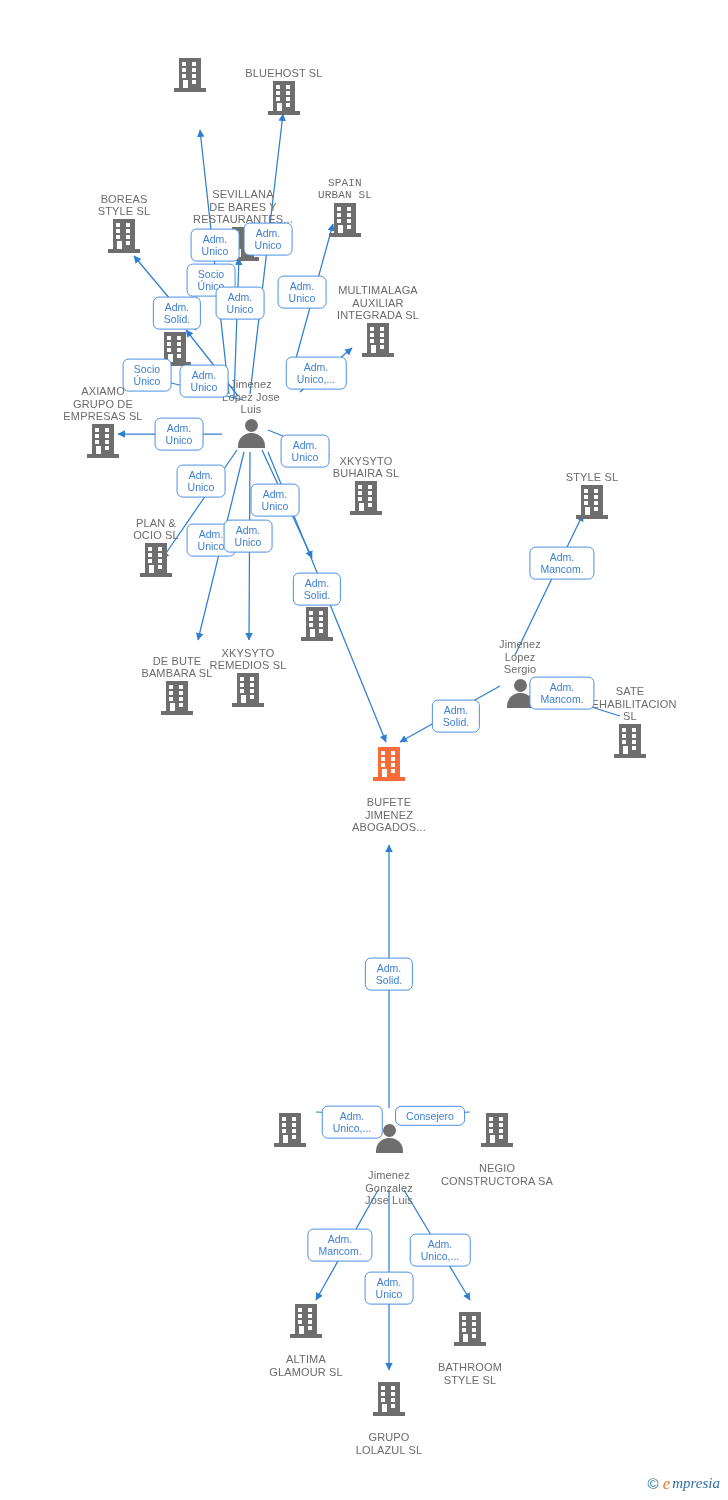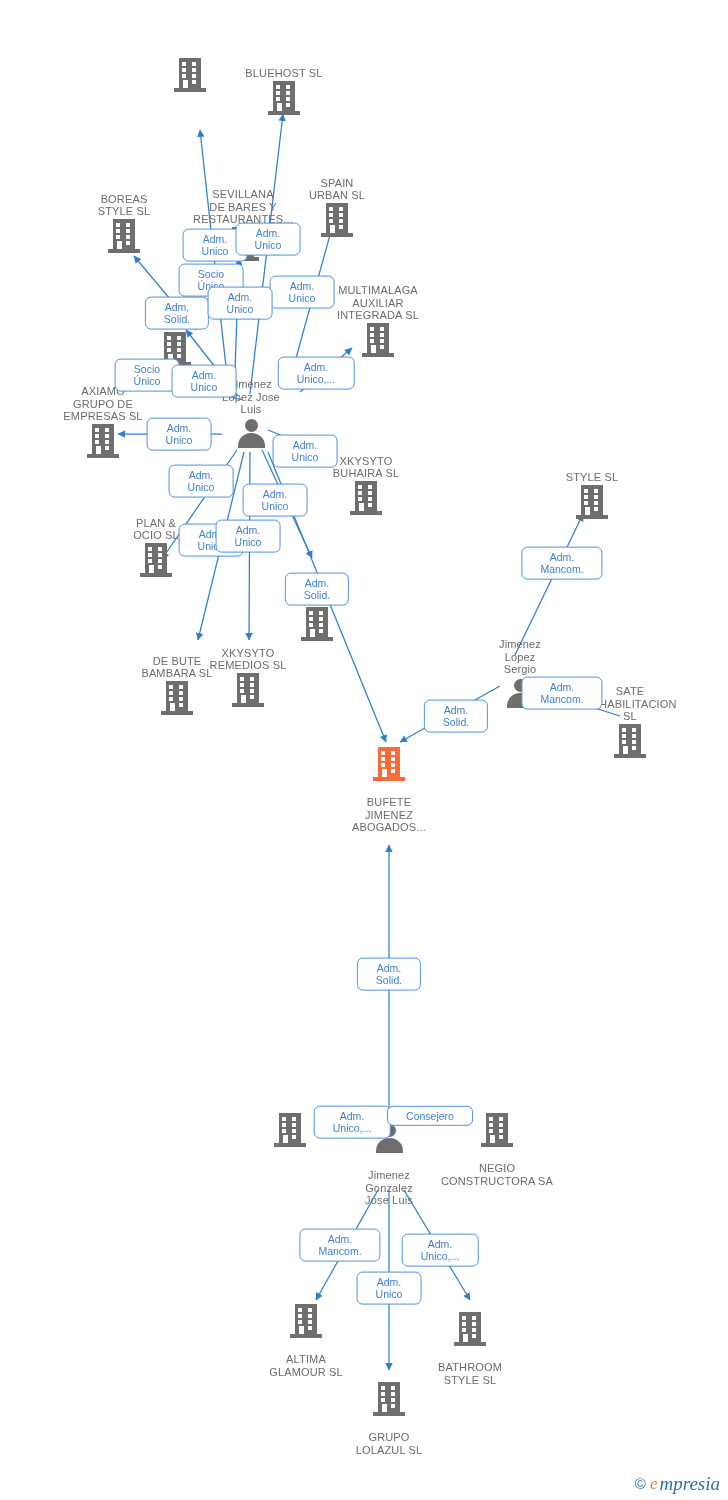--- a/index.html
+++ b/index.html
@@ -40,29 +40,29 @@
   .per{width:30px;height:32px;position:relative;}
   .per .head{position:absolute;left:9px;top:2px;width:13px;height:13px;border-radius:50%;background:#6e6e6e;}
   .per .torso{position:absolute;left:2px;top:16px;width:27px;height:15px;background:#6e6e6e;
     border-top-left-radius:13px;border-top-right-radius:13px;}
 
   
   .badge{
     position:absolute;transform:translate(-50%,-50%);
     background:#ffffff;border:1.3px solid #4a90e2;border-radius:6px;
     color:#3d7fd1;font-size:10.5px;line-height:12.4px;
-    padding:3px 18px;text-align:center;white-space:pre-line;
+    padding:3px 10px;text-align:center;white-space:pre-line;
     box-sizing:border-box;
   }
 
   
   .wm{position:absolute;right:8px;bottom:8px;display:flex;align-items:center;gap:4px;}
   .wm .c{color:#2f6fa8;font-size:15px;line-height:15px;}
   .wm .e{color:#e8803a;font-size:17px;font-family:"Liberation Serif","DejaVu Serif",serif;font-style:italic;line-height:17px;}
-  .wm .rest{color:#2f6fa8;font-size:19px;font-family:"Liberation Serif","DejaVu Serif",serif;font-style:italic;line-height:15px;margin-left:-2px;}
+  .wm .rest{color:#2f6fa8;font-size:15px;font-family:"Liberation Serif","DejaVu Serif",serif;font-style:italic;line-height:15px;margin-left:-2px;}
 </style>
 </head>
 <body>
 
 <div id="graph">
 
   <svg class="edges" viewBox="0 0 728 1500" xmlns="http://www.w3.org/2000/svg">
     <defs>
       <marker id="ah" markerWidth="7" markerHeight="7" refX="5.6" refY="3" orient="auto">
         <path d="M0,0 L6,3 L0,6 Z" fill="#2f7fd1"></path>
@@ -160,21 +160,21 @@
             <i style="left: 18px; top: 4px;"></i>
             <i style="left: 8px; top: 10px;"></i>
             <i style="left: 18px; top: 10px;"></i>
             <i style="left: 8px; top: 16px;"></i>
             <i style="left: 18px; top: 16px;"></i>
             <i style="left: 18px; top: 22px;"></i>
             <div class="door"></div>
           </div>
         </span>
       </div>
-      <div class="node lbl-above" style="left: 337px; top: 176.8px;">
+      <div class="node lbl-above" style="left: 345px; top: 176.8px; font-family: Liberation Mono, monospace;">
         <span class="lbl">SPAIN
 URBAN SL</span>
         <span class="ico" style="display: flex; justify-content: center;">
           <div class="bld">
             <div class="body"></div>
             <div class="base"></div>
             <i style="left: 8px; top: 4px;"></i>
             <i style="left: 18px; top: 4px;"></i>
             <i style="left: 8px; top: 10px;"></i>
             <i style="left: 18px; top: 10px;"></i>

